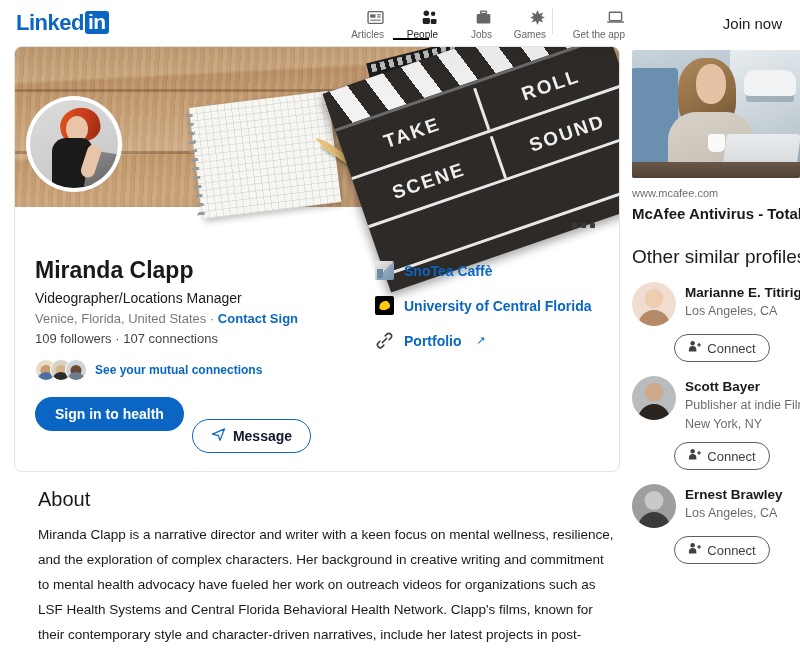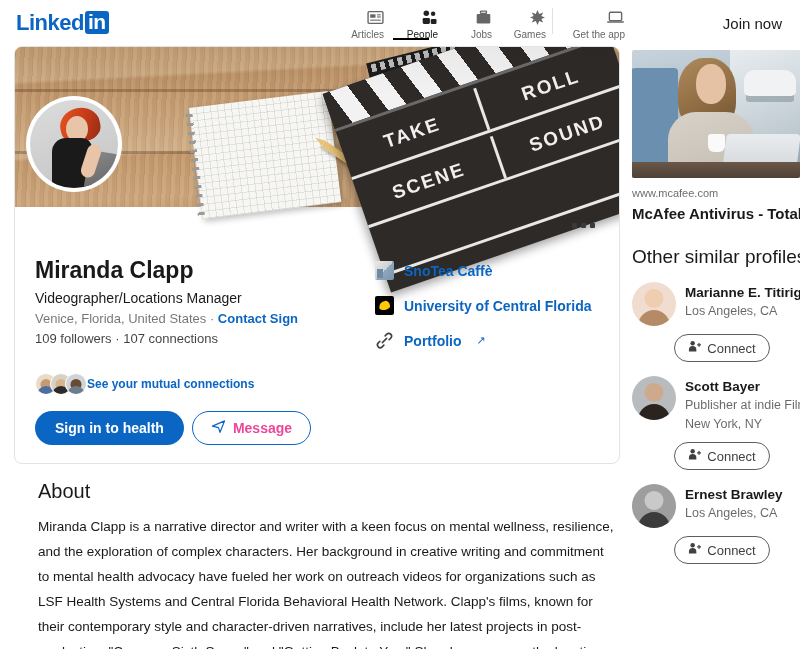--- a/index.html
+++ b/index.html
@@ -226,21 +226,21 @@
   .prof-grid { display: flex; padding-top: 48px; }
   .prof-left { width: 340px; }
   .prof-right { padding-top: 6px; }
 
   .pname { font-size: 23px; font-weight: 600; line-height: 30px; }
   .ptitle { font-size: 14px; line-height: 21px; color: rgba(0,0,0,0.9); margin-top: 3px; }
   .pmeta { font-size: 13px; line-height: 20px; color: rgba(0,0,0,0.55); }
   .pmeta a, .link { color: #0a66c2; font-weight: 600; text-decoration: none; cursor: pointer; }
   .pstats { font-size: 13px; line-height: 20px; color: rgba(0,0,0,0.75); }
 
-  .mutual { display: flex; align-items: center; margin-top: 24px; }
+  .mutual { display: flex; align-items: center; gap: 8px; margin-top: 10px; }
   .mfaces { display: flex; }
   .mface {
     width: 22px; height: 22px; border-radius: 50%;
     border: 1.5px solid #fff; margin-left: -7px;
     overflow: hidden; position: relative;
   }
   .mface:first-child { margin-left: 0; }
   .mface i {
     position: absolute; left: 50%; top: 5px; width: 11px; height: 11px;
     transform: translateX(-50%); border-radius: 50%;
@@ -252,22 +252,22 @@
   .mutual-link { font-size: 12px; color: #0a66c2; font-weight: 600; cursor: pointer; }
 
   .actions { display: flex; gap: 8px; margin-top: 16px; }
   .btn {
     border-radius: 20px; font-size: 14px; font-weight: 600;
     display: flex; align-items: center; justify-content: center;
     gap: 7px; cursor: pointer; height: 34px;
   }
   .btn-primary { background: #0a66c2; color: #fff; padding: 0 20px; border: none; }
   .btn-outline {
-    background: #fff; color: #ec4899;
-    border: 1px solid #0a66c2; padding: 16px 18px;
+    background: #fff; color: #0f172a;
+    border: 1px solid #0a66c2; padding: 16px 18px; margin-top: 22px;
   }
 
   .exp-row {
     display: flex; align-items: center; gap: 10px;
     margin-bottom: 16px; cursor: pointer;
   }
   .exp-ico { width: 19px; height: 19px; flex: none; position: relative; }
   .exp-text { font-size: 14px; font-weight: 600; color: #0a66c2; }
   .ico-snotea {
     background: linear-gradient(135deg, #e9e9e9 0%, #d0d0d0 50%, #8fa7bd 50%, #7b94ab 100%);

